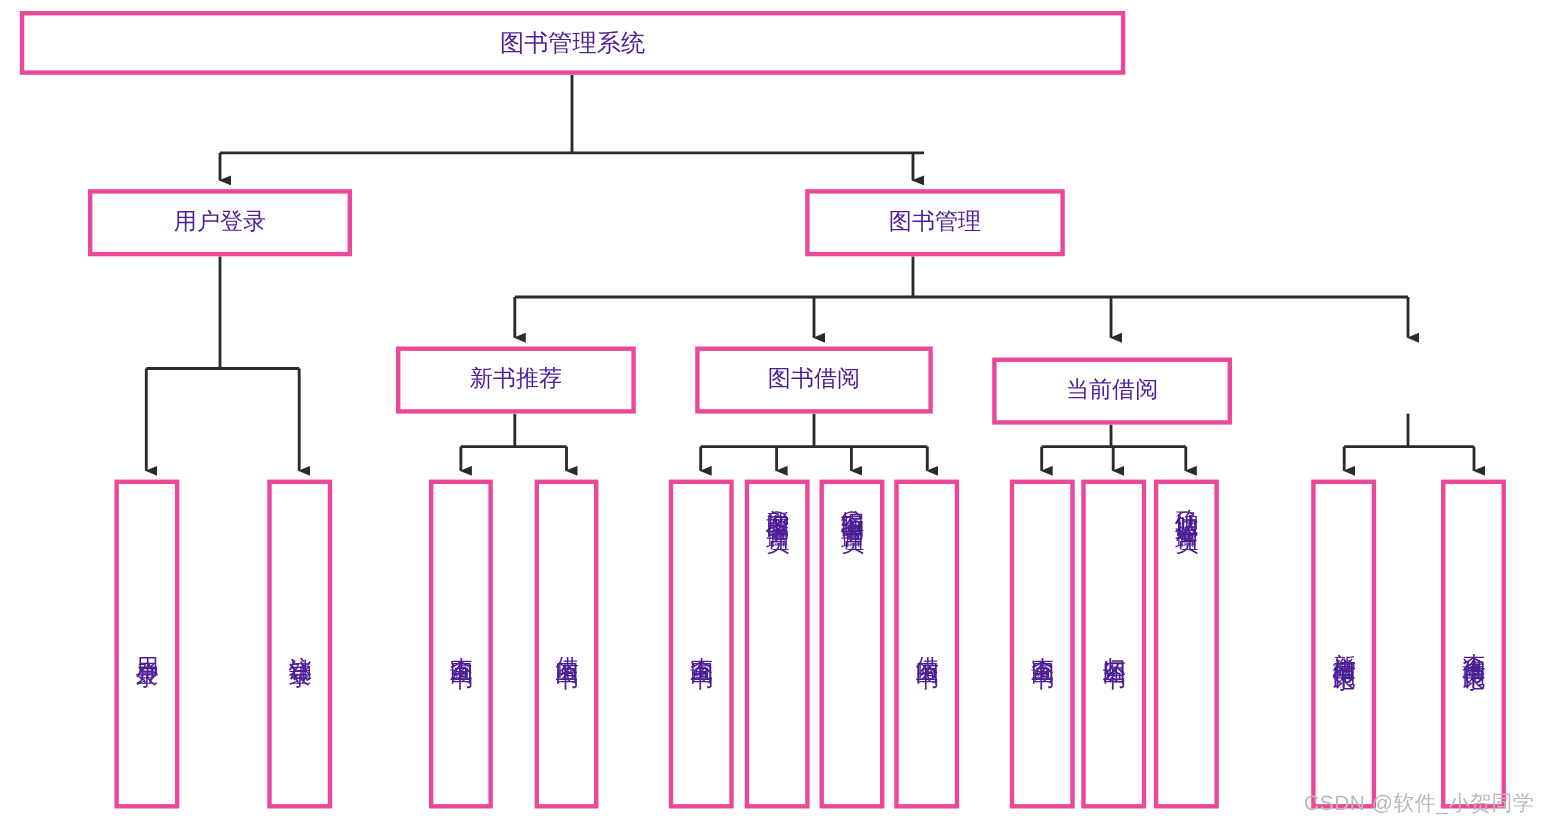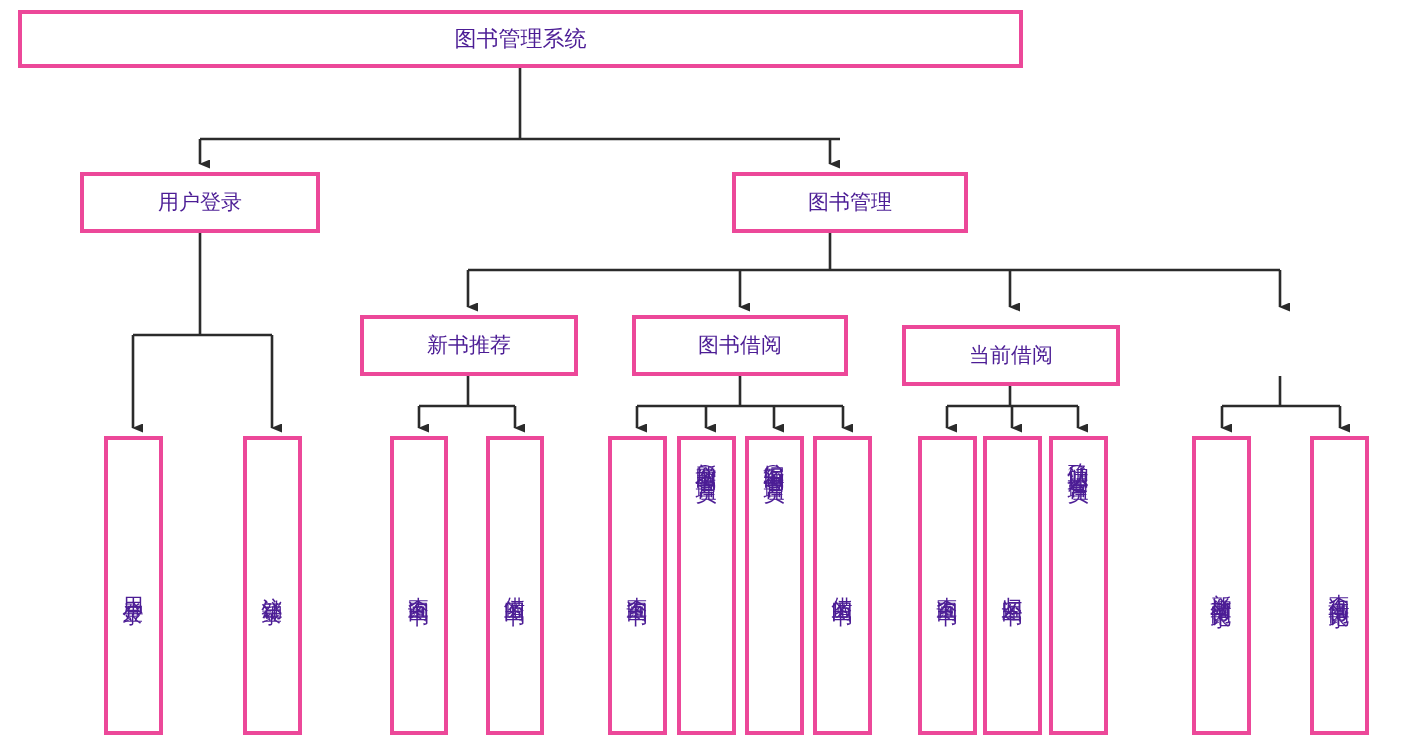--- a/index.html
+++ b/index.html
@@ -204,14 +204,15 @@
   </div>
 
   <div class="node leaf centered" style="left:1192px; top:436px; width:59px; height:299px;">
     <span class="node-label">新增借阅记录</span>
   </div>
 
   <div class="node leaf centered" style="left:1310px; top:436px; width:59px; height:299px;">
     <span class="node-label">查询借阅记录</span>
   </div>
 
+  <div id="watermark">CSDN @软件_小贺同学</div>
 
 </div>
 
 </body></html>

